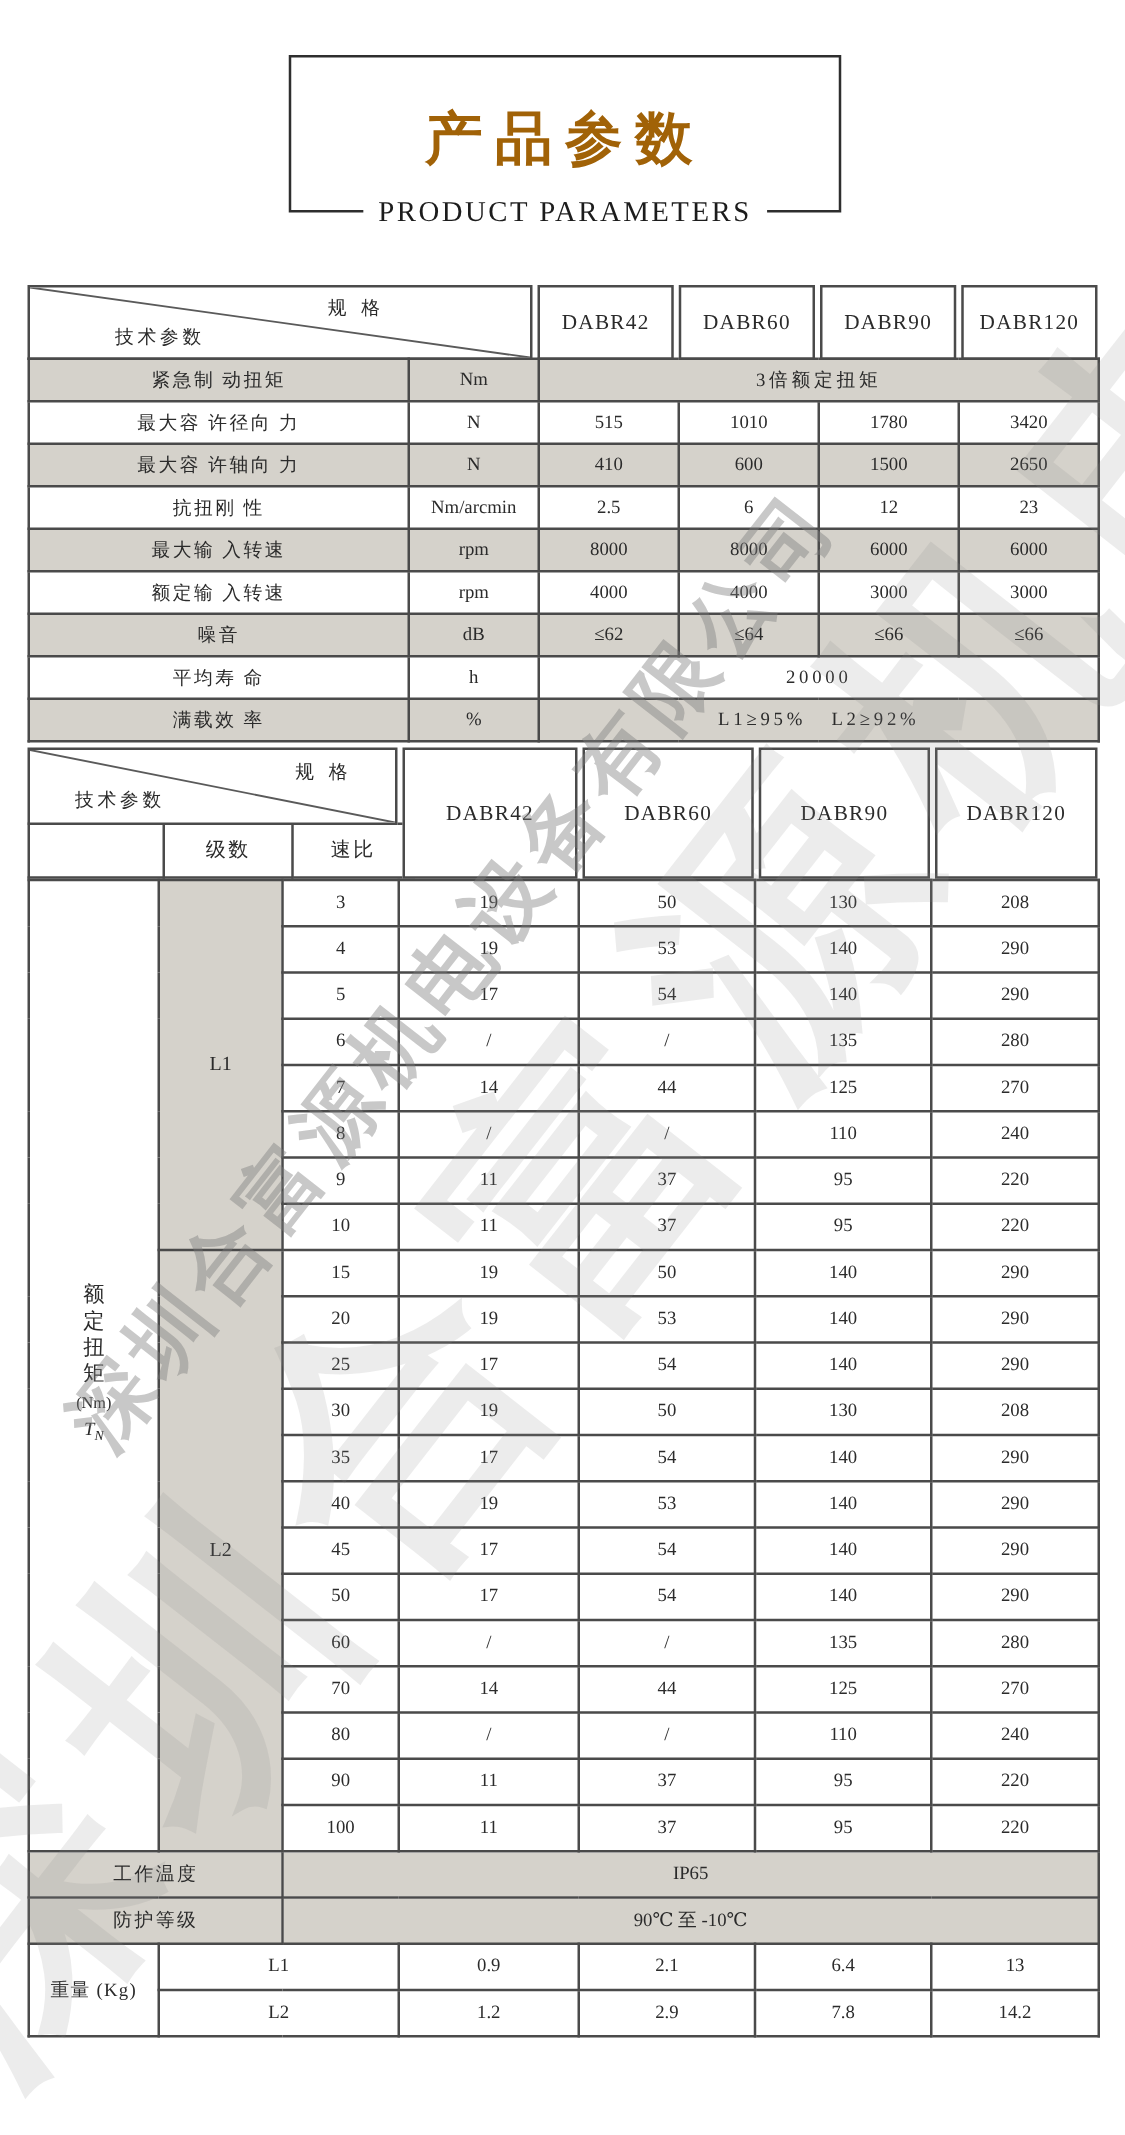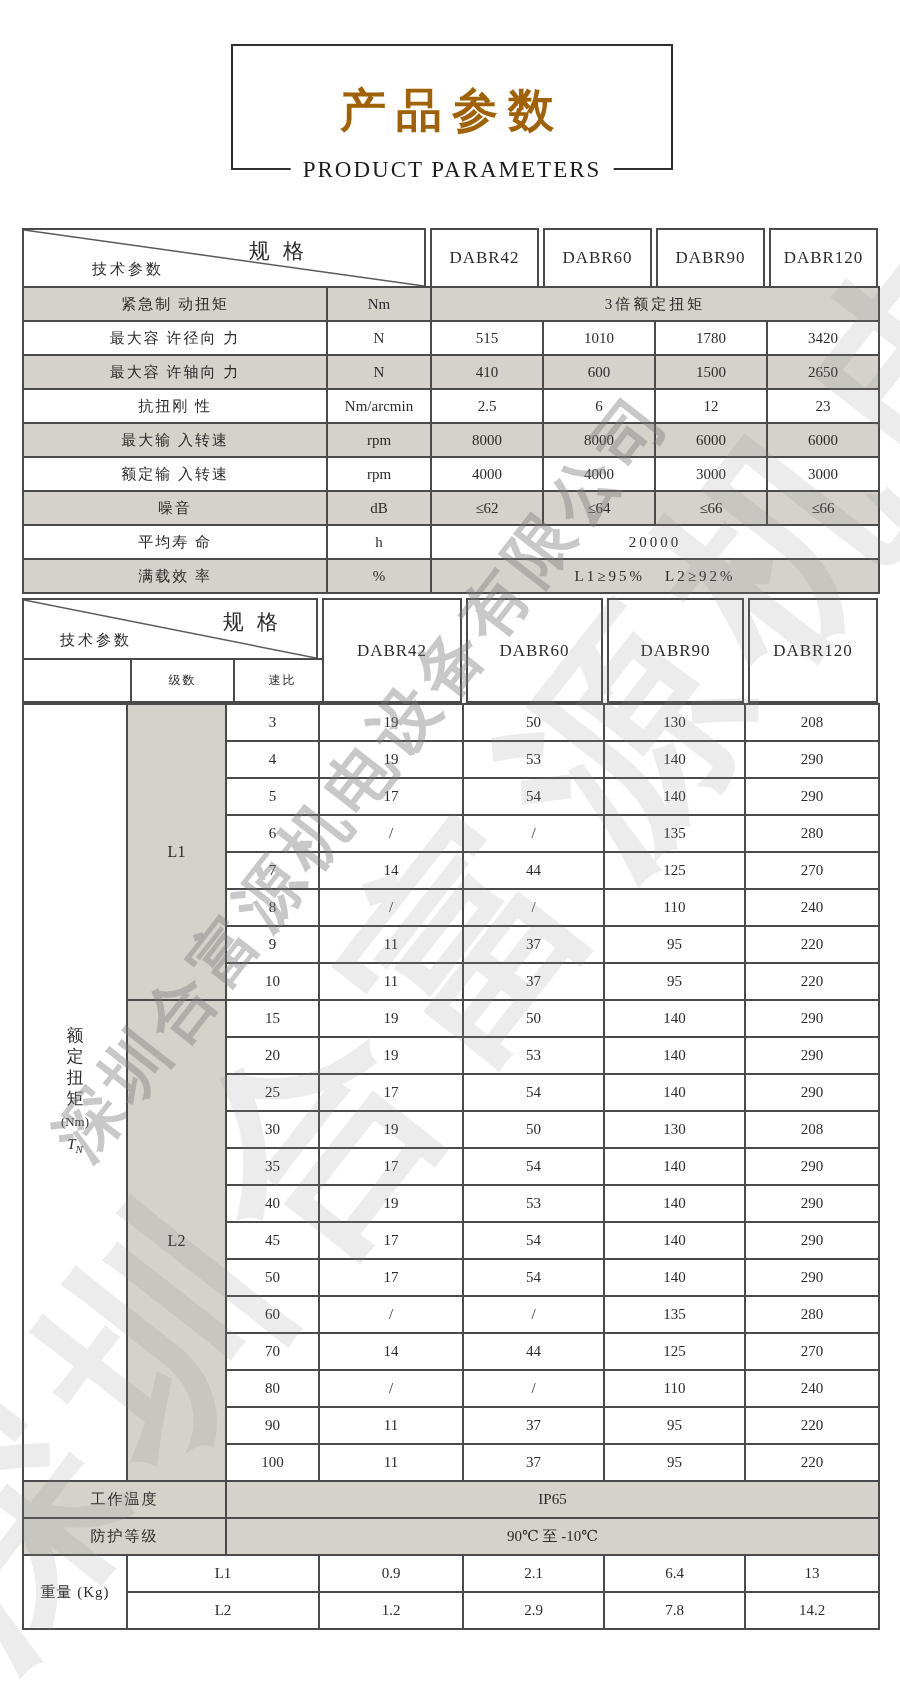--- a/index.html
+++ b/index.html
@@ -31,37 +31,37 @@
 
   
   .hrow{position:absolute;display:flex;}
   .hbox{
     box-sizing:border-box;border:2px solid var(--bd);background:#fff;
     display:flex;align-items:center;justify-content:center;
     font-size:17px;letter-spacing:1px;
   }
   .corner{position:relative;overflow:hidden;}
   .corner svg{position:absolute;left:0;top:0;width:100%;height:100%;}
-  .corner .c-tr{position:absolute;font-size:21px;letter-spacing:4px;}
+  .corner .c-tr{position:absolute;font-size:15px;letter-spacing:4px;}
   .corner .c-bl{position:absolute;font-size:15px;letter-spacing:3px;}
 
   #t1-header{left:22px;top:228px;width:856px;height:60px;}
   #t1-header .corner{width:404px;margin-right:4px;}
   #t1-header .model{width:109px;margin-right:4px;}
   #t1-header .model:last-child{margin-right:0;}
   #t1-header .c-tr{top:7px;right:116px;}
   #t1-header .c-bl{left:68px;bottom:7px;}
 
   #t2-header{left:22px;top:598px;width:856px;height:105px;}
   .lstack{width:296px;margin-right:4px;display:flex;flex-direction:column;}
   .lstack .corner{box-sizing:border-box;border:2px solid var(--bd);width:296px;height:62px;background:#fff;}
   .lstack .corner .c-tr{top:8px;right:34px;}
   .lstack .corner .c-bl{left:36px;bottom:8px;}
   .subrow{width:296px;height:45px;margin-top:-2px;border-collapse:collapse;table-layout:fixed;}
-  .subrow td{border:2px solid var(--bd);text-align:center;font-size:12px;letter-spacing:2px;background:#fff;}
+  .subrow td{border:2px solid var(--bd);text-align:center;font-size:16px;letter-spacing:2px;background:#fff;}
   #t2-header .model{margin-right:4px;}
   #t2-header .model:last-child{margin-right:0;}
   #t2-header .m0{width:140px;} #t2-header .m1{width:137px;}
   #t2-header .m2{width:137px;} #t2-header .m3{width:130px;}
 
   
   table.body{
     position:absolute;border-collapse:collapse;table-layout:fixed;width:856px;
     font-size:15px;
   }

